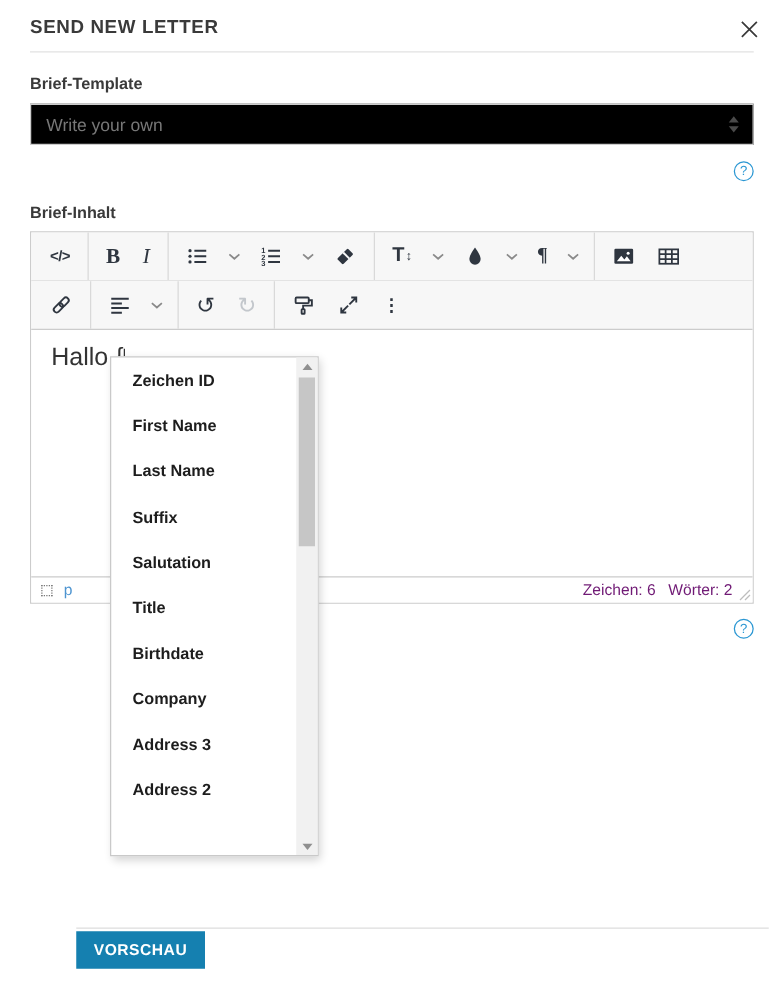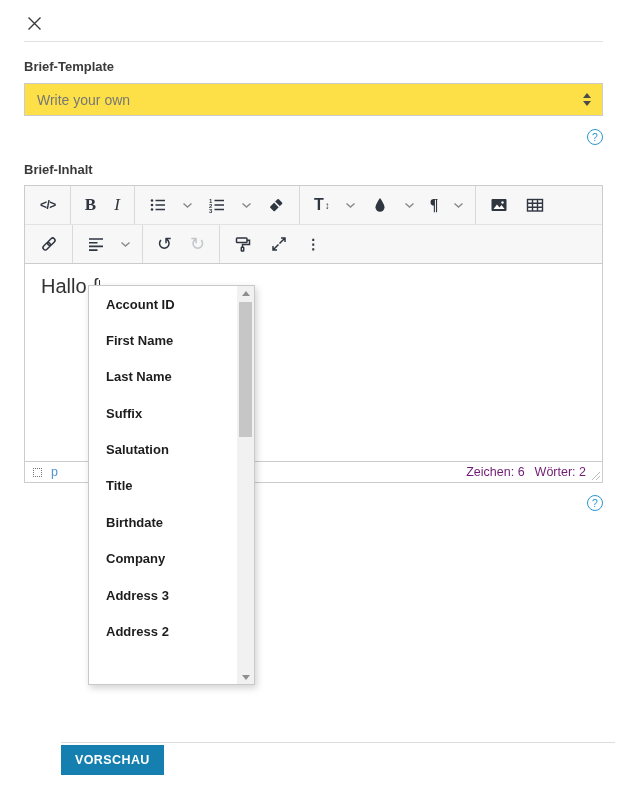--- a/index.html
+++ b/index.html
@@ -10,21 +10,21 @@
     font-family:"Liberation Sans","DejaVu Sans",sans-serif;
   }
   
   .header { display:flex; align-items:flex-start; justify-content:space-between; padding:13px 12px 0 24px; }
   .title { font-size:15px; font-weight:bold; letter-spacing:.5px; color:#3a3a3a; line-height:18px; }
   .close-btn { background:none; border:none; padding:3px; cursor:pointer; line-height:0; }
   .main { width:579px; margin-left:24px; }
   .divider { border-top:1px solid #e2e2e2; margin-top:7px; }
   .field-label { font-size:13px; font-weight:bold; color:#3a3a3a; margin-top:17px; }
   
-  .select { margin-top:9px; height:33px; border:1px solid #ccc; background:#fde047; display:flex; align-items:center; justify-content:space-between; padding:0 11px 0 12px; cursor:pointer; }
+  .select { margin-top:9px; height:33px; border:1px solid #ccc; background:#000000; display:flex; align-items:center; justify-content:space-between; padding:0 11px 0 12px; cursor:pointer; }
   .select-value { font-size:14px; color:#777; }
   .updown { display:flex; flex-direction:column; gap:3px; align-items:center; }
   .tri-up { width:0; height:0; border-left:4px solid transparent; border-right:4px solid transparent; border-bottom:5px solid #4a4a4a; }
   .tri-down { width:0; height:0; border-left:4px solid transparent; border-right:4px solid transparent; border-top:5px solid #4a4a4a; }
   
   .help-row { display:flex; justify-content:flex-end; }
   .help-row.r1 { margin-top:13px; }
   .help-row.r2 { margin-top:12px; }
   .help-icon { width:16px; height:16px; border:1px solid #2b97d3; border-radius:50%; color:#2b97d3; font-size:10.5px; display:flex; align-items:center; justify-content:center; cursor:pointer; background:#fff; }
   
@@ -64,20 +64,21 @@
   .sb-tri-down { width:0; height:0; border-left:4px solid transparent; border-right:4px solid transparent; border-top:5px solid #8f8f8f; }
   .sb-thumb { position:absolute; left:2px; right:2px; top:16px; height:135px; background:#c6c6c6; cursor:pointer; }
   
   .footer-divider { position:absolute; left:61px; width:554px; top:742px; border-top:1px solid #ddd; }
   .preview-btn { position:absolute; left:61px; top:745px; height:30px; padding:0 14px; background:#1580b0; color:#fff; border:none; font-family:inherit; font-weight:bold; font-size:12.5px; letter-spacing:.4px; cursor:pointer; }
 </style>
 </head>
 <body>
 
 <div class="header">
+  <div class="title">SEND NEW LETTER</div>
   <button class="close-btn">
     <svg width="15" height="15" viewBox="0 0 15 15" fill="none" stroke="#3a3a3a" stroke-width="1.4">
         <path d="M1.5 1.5L13.5 13.5M13.5 1.5L1.5 13.5"></path>
       </svg>
   </button>
 </div>
 
 <div class="main">
   <div class="divider"></div>
 
@@ -261,21 +262,21 @@
   <div class="help-row r2">
     <div class="help-icon">
         <span>?</span>
       </div>
   </div>
 </div>
 
 <div class="autocomplete">
   <div class="ac-items">
 
-      <div class="ac-item">Account ID</div>
+      <div class="ac-item">Zeichen ID</div>
 
       <div class="ac-item">First Name</div>
 
       <div class="ac-item">Last Name</div>
 
       <div class="ac-item">Suffix</div>
 
       <div class="ac-item">Salutation</div>
 
       <div class="ac-item">Title</div>

